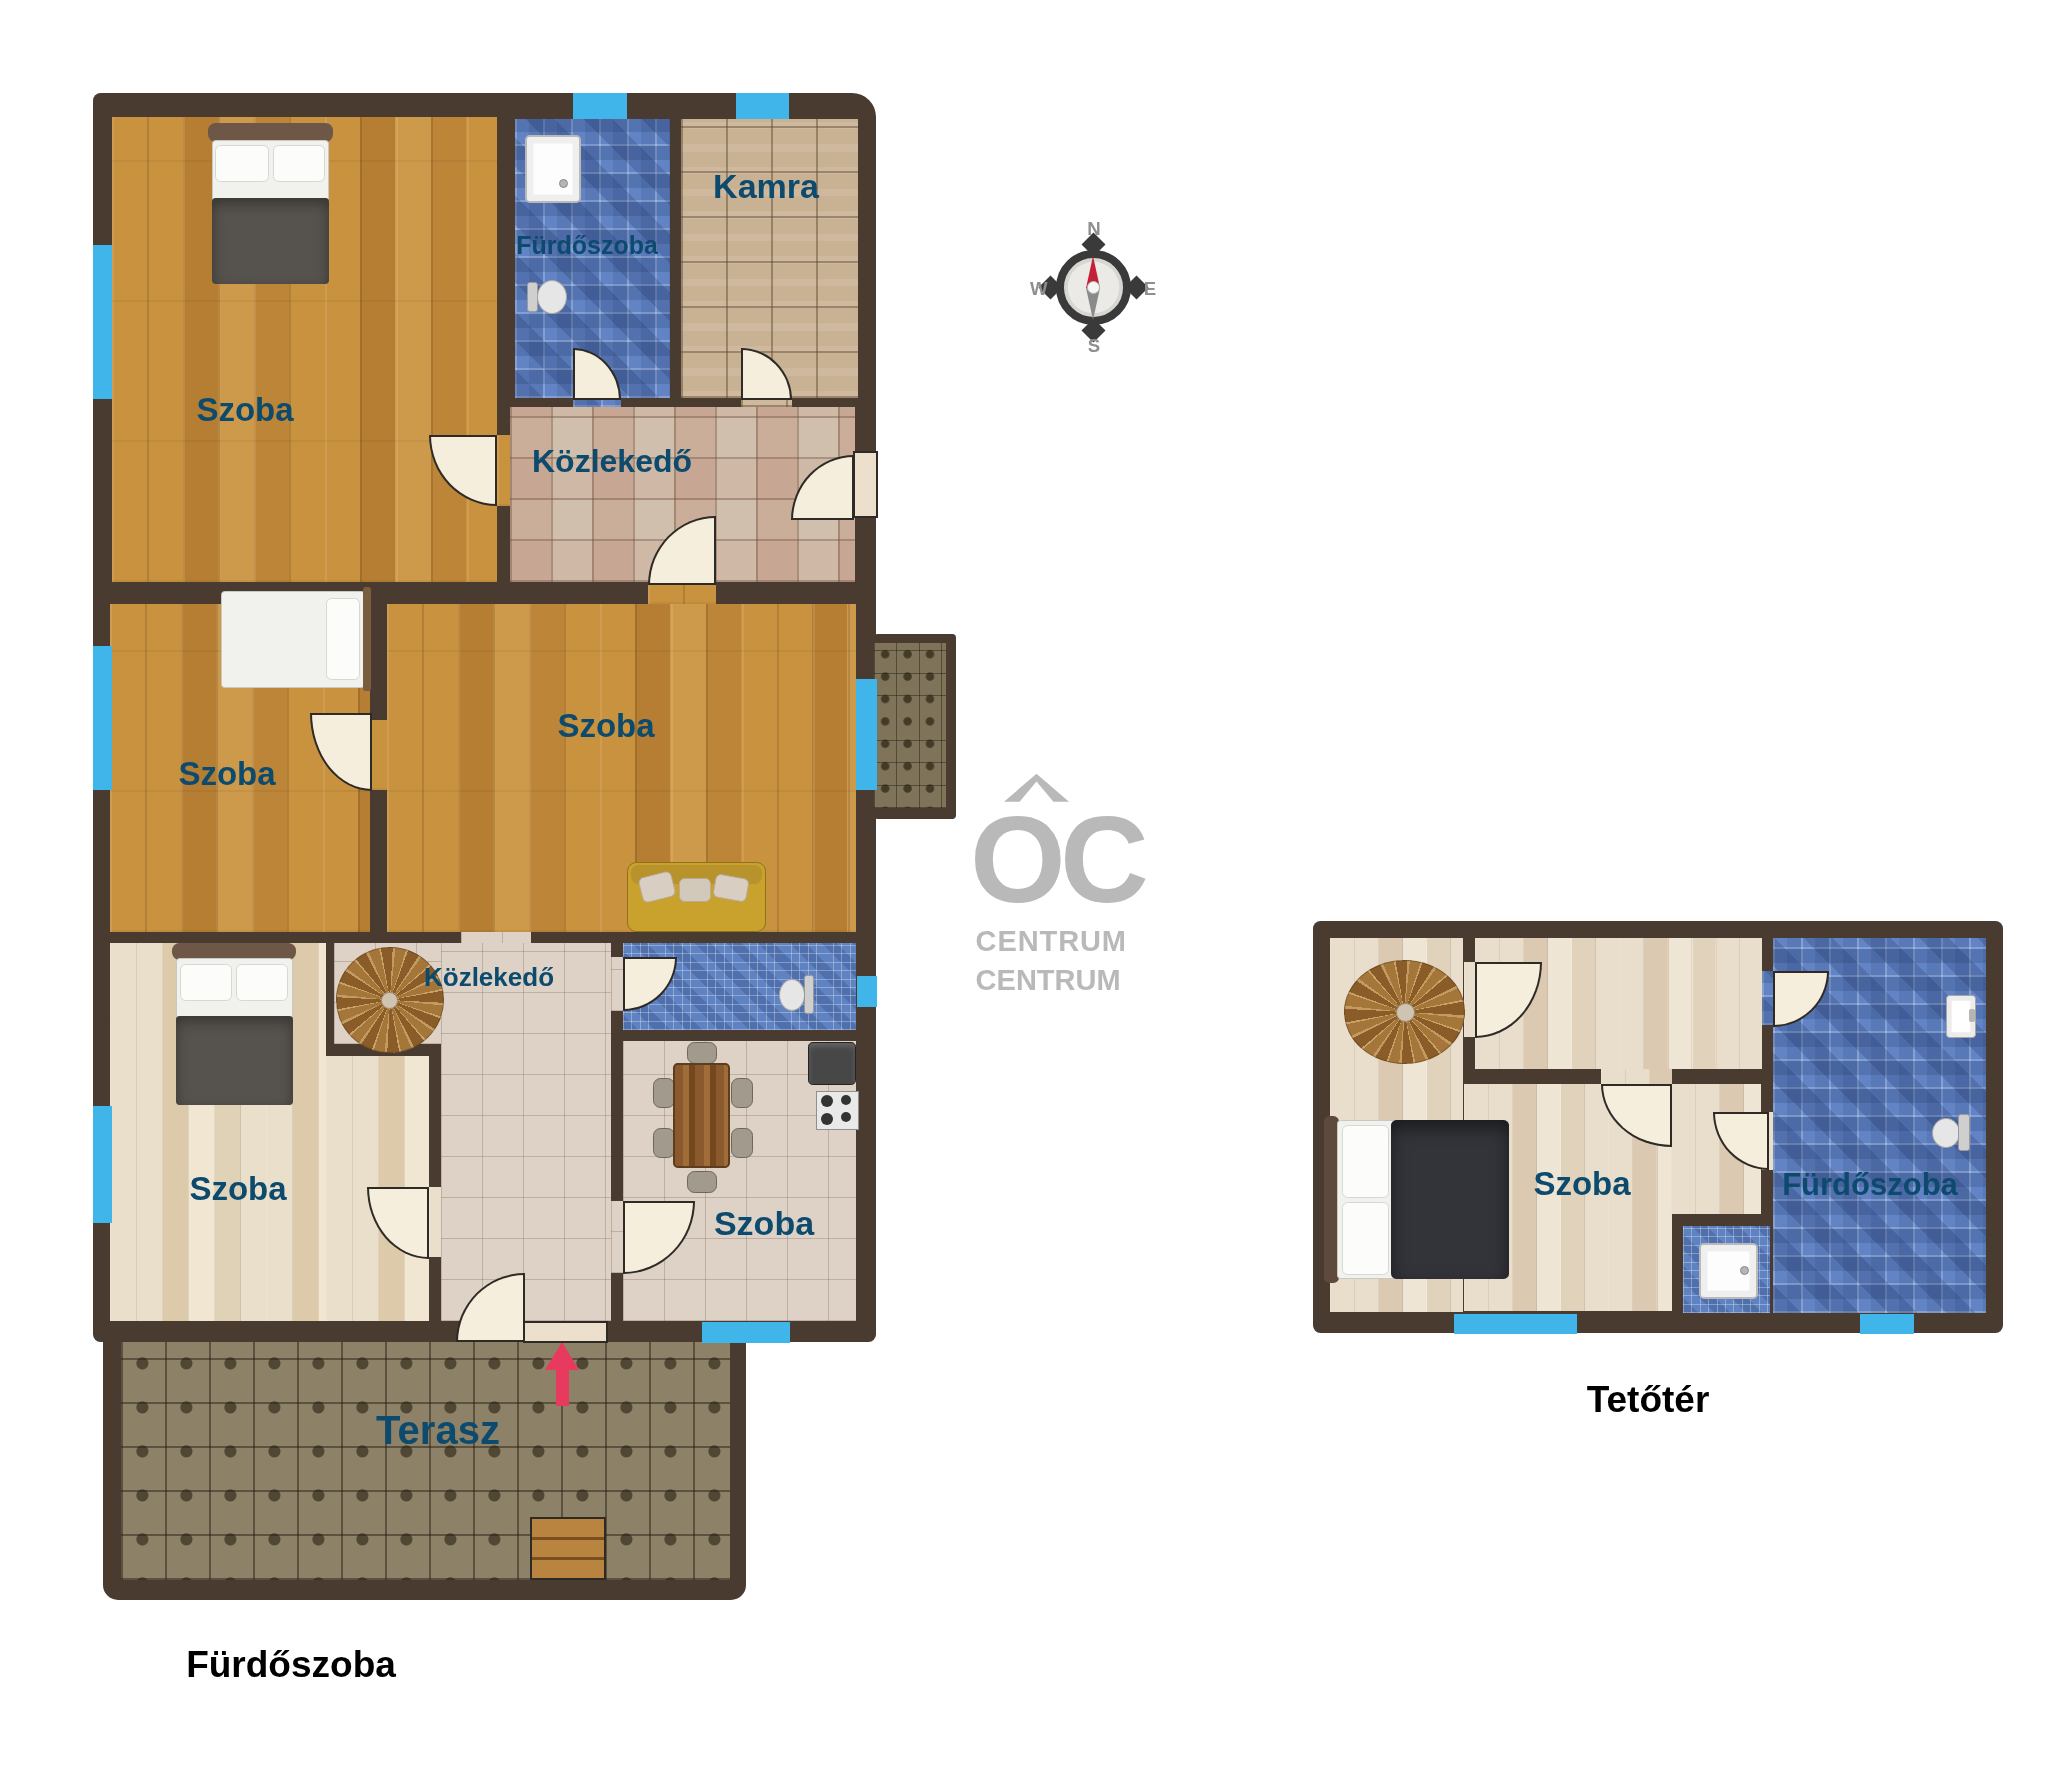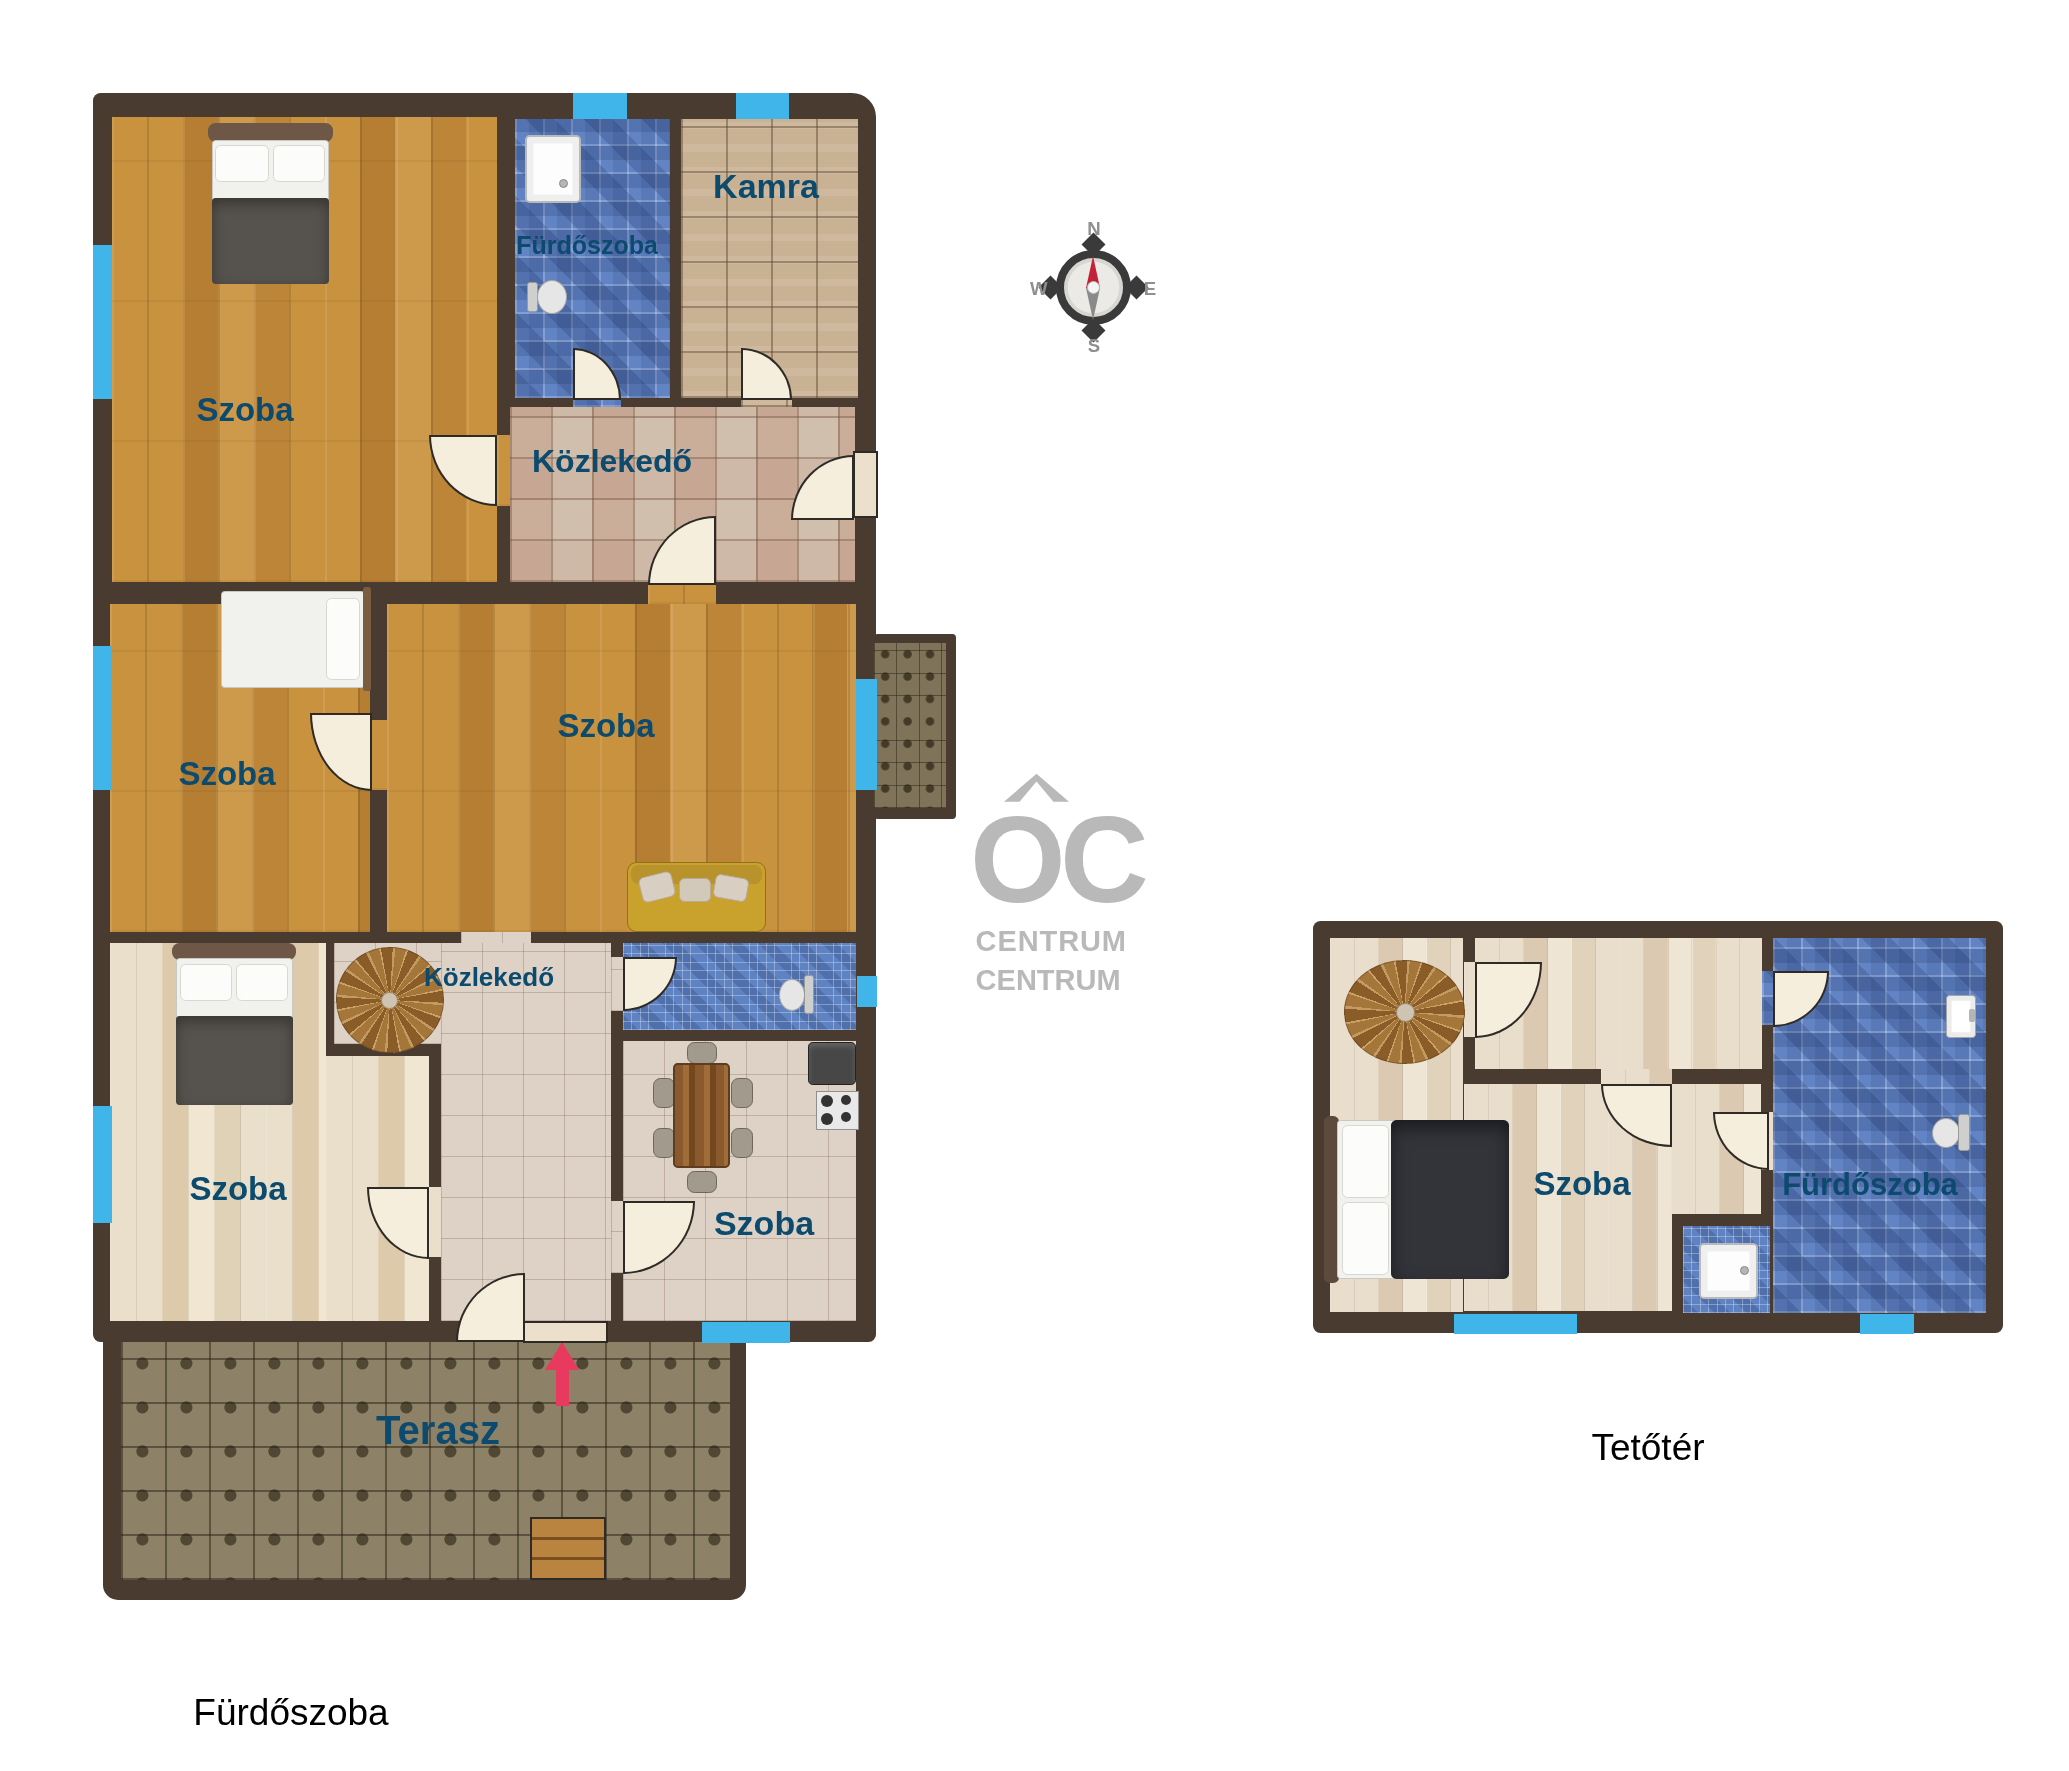--- a/index.html
+++ b/index.html
@@ -62,21 +62,21 @@
   .spiral{border-radius:50%;border:1.9px solid rgba(60,40,20,0.35);background:
     repeating-conic-gradient(from -10deg, #8a5c28 0deg 13deg, #c39a60 13deg 16deg, #a5763a 16deg 28deg, #caa268 28deg 30deg);}
   .spiral-hub{border-radius:50%;background:#cfc3b2;border:1.9px solid #9b8a72;}
   .shower{background:#fdfdfd;border:2.8px solid #b9b9b9;border-radius:4.7px;box-shadow:inset 0 0 0 6.5px #efefef;}
   .drain{border-radius:50%;background:#b5b5b5;border:0.9px solid #8a8a8a;}
   .tank{background:#cfcfcf;border:1.9px solid #9a9a9a;border-radius:2.8px;}
   .bowl{background:#e6e6e6;border:1.9px solid #a5a5a5;border-radius:50%;}
   .chair{background:#a39a8e;border:1.9px solid #6f675c;border-radius:7.5px;}
   
   .rlabel{position:absolute;transform:translate(-50%,-50%);font-weight:bold;color:#0c4a6e;white-space:nowrap;}
-  .title{position:absolute;transform:translate(-50%,-50%);font-weight:normal;color:#000;white-space:nowrap;margin-top:48px;}
+  .title{position:absolute;transform:translate(-50%,-50%);font-weight:bold;color:#000;white-space:nowrap;}
   .brand{color:#b9b9b9;font-weight:bold;}
   .compass-letter{position:absolute;transform:translate(-50%,-50%);color:#8f8f8f;font-weight:bold;font-size:18.6px;}
 </style>
 </head>
 <body>
 
 <div id="canvas">
 
   <div class="abs wall" style="left:93px;top:93px;width:783px;height:1249px;border-radius:7.5px 24px 7.5px 7.5px;"></div>
 

